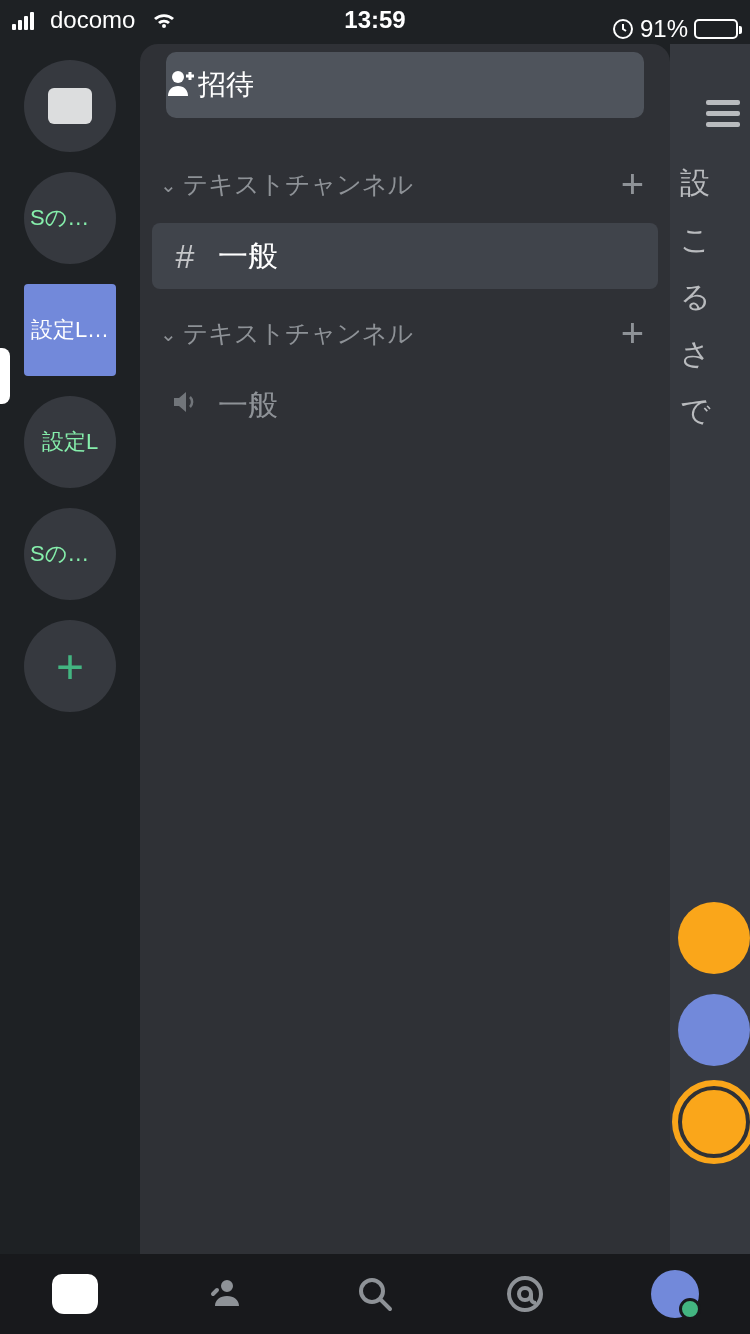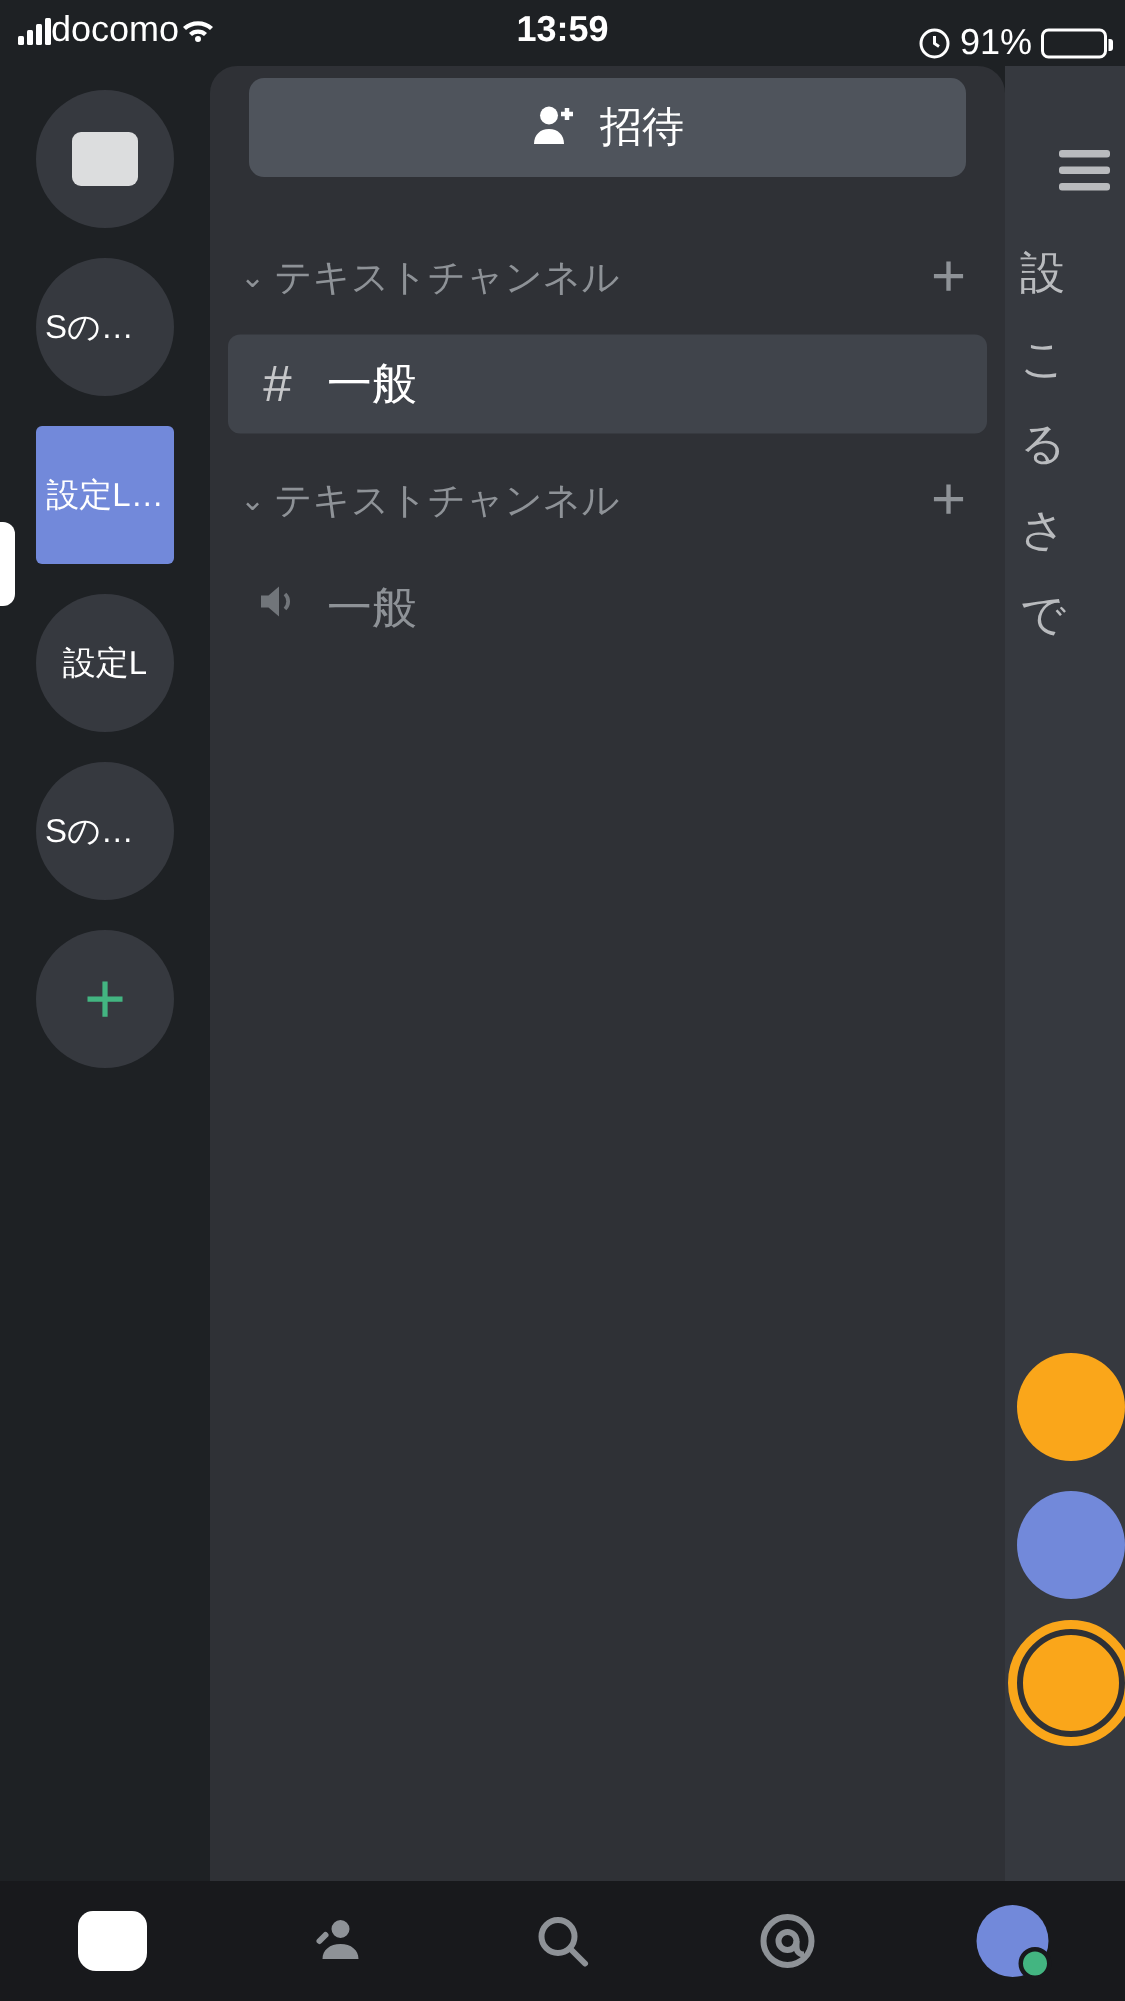--- a/index.html
+++ b/index.html
@@ -15,21 +15,21 @@
   .status-bar {
     height: 40px;
     display: flex;
     align-items: center;
     justify-content: space-between;
     padding: 0 12px;
     color: #fff;
     font-size: 24px;
     font-weight: 500;
   }
-  .status-left { display: flex; align-items: center; gap: 0; }
+  .status-left { display: flex; align-items: center; gap: 16px; }
   .status-center { position: absolute; left: 50%; transform: translateX(-50%); font-weight: 600; }
   .status-right { display: flex; align-items: center; gap: 6px; margin-top: 17px; }
   .signal-bars { display: flex; align-items: flex-end; gap: 2px; height: 20px; }
   .signal-bars span { width: 4px; background: #fff; border-radius: 1px; }
   .signal-bars span:nth-child(1){height:6px;} .signal-bars span:nth-child(2){height:10px;}
   .signal-bars span:nth-child(3){height:14px;} .signal-bars span:nth-child(4){height:18px;}
   .wifi-icon, .lock-icon { display: inline-flex; }
   .battery { width: 44px; height: 20px; border: 2px solid #fff; border-radius: 5px; position: relative; }
   .battery::after { content:""; position:absolute; right:-6px; top:5px; width:3px; height:8px; background:#fff; border-radius:0 2px 2px 0;}
   .battery-fill { background:#fff; height:100%; width:91%; border-radius:2px; }
@@ -57,21 +57,21 @@
   }
   .rail-item {
     width: 92px;
     height: 92px;
     border-radius: 50%;
     background: #36393f;
     display: flex;
     align-items: center;
     justify-content: center;
     font-size: 24px;
-    color: #ffffff;
+    color: #86efac;
     cursor: pointer;
   }
   .rail-item.active {
     background: #7289da;
     border-radius: 4px;
     color: #fff;
   }
   .rail-item.dm { background: #36393f; }
   .rail-item.add { color: #43b581; font-size: 48px; font-weight: 300; }
   .dm-bubble { width: 44px; height: 36px; background: #dcddde; border-radius: 6px; position: relative; }
@@ -109,22 +109,20 @@
   .dots { display:flex; gap:6px; }
   .dots span { width:8px; height:8px; border-radius:50%; background:#b9bbbe; }
 
   .invite-btn {
     margin: 8px 26px 26px 26px;
     height: 66px;
     background: #4f545c;
     border-radius: 10px;
     display: flex;
     align-items: center;
-    justify-content: center;
-    gap: 14px;
     color: #fff;
     font-size: 28px;
     cursor: pointer;
   }
 
   .category {
     display: flex;
     align-items: center;
     justify-content: space-between;
     padding: 18px 26px 12px 20px;

